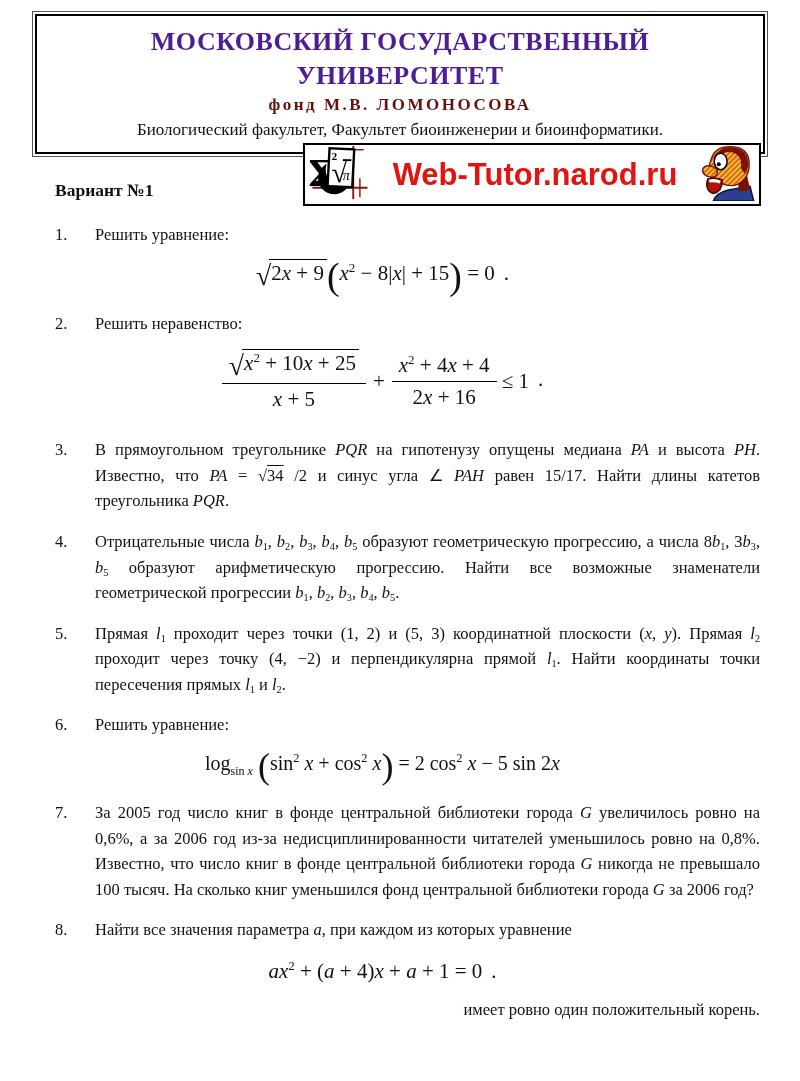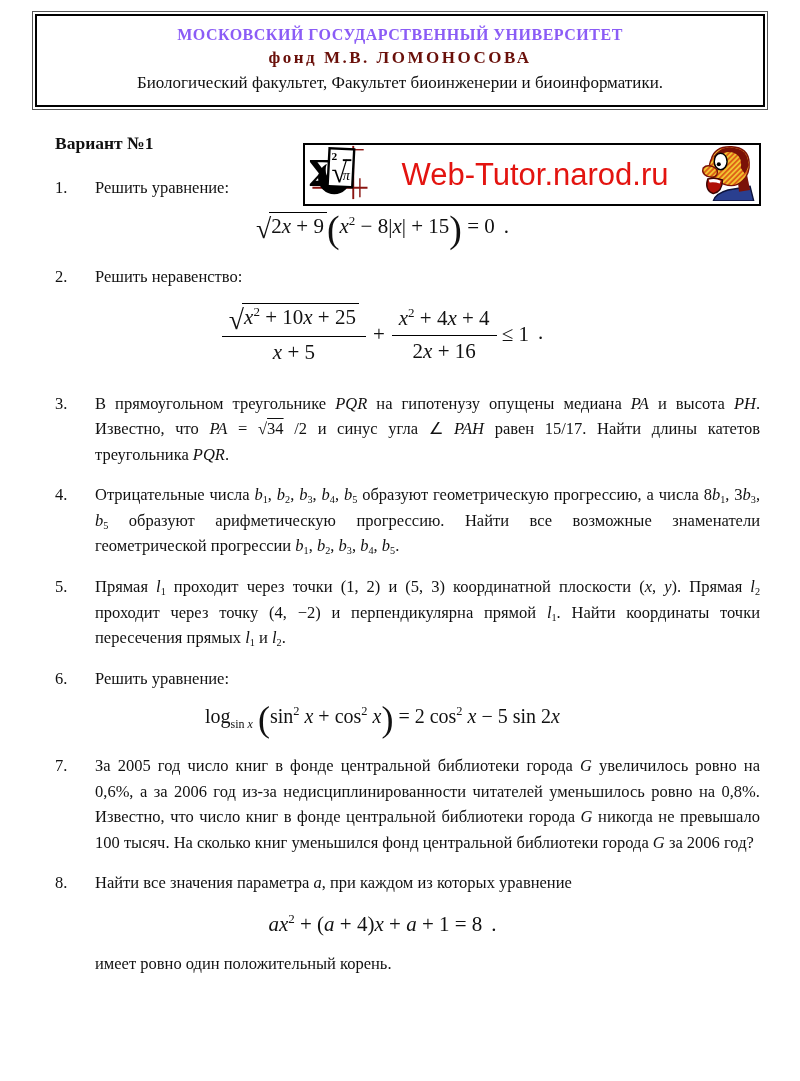--- a/index.html
+++ b/index.html
@@ -15,34 +15,34 @@
   
   .hbox{
     margin:14px 35px 0 35px;
     border:2px solid #000;
     outline:1px solid #555;
     outline-offset:2px;
     padding:9px 10px 8px 10px;
     text-align:center;
     background:#fff;
   }
-  .h1{font-size:16px;font-weight:bold;color:#8b5cf6;letter-spacing:0.5px;line-height:1.3;}
+  .h1{font-size:26px;font-weight:bold;color:#4c1d95;letter-spacing:0.5px;line-height:1.3;}
   .h2{font-size:17px;font-weight:bold;color:#6a100a;letter-spacing:2.5px;line-height:1.45;}
   .h3,.h4{font-size:17px;color:#111;line-height:1.55;}
 
   
   .variant{margin:26px 0 0 55px;font-weight:bold;font-size:17.5px;height:24px;}
   .banner{
     position:absolute;left:303px;top:143px;width:458px;height:63px;
     border:2px solid #000;background:#fff;
     display:flex;align-items:center;gap:6px;padding:0 3px;box-sizing:border-box;
   }
   .banner-site{
     flex:1;text-align:center;
-    font-family:"Liberation Sans", sans-serif;font-weight:normal;
+    font-family:"Liberation Sans", sans-serif;font-weight:bold;
     font-size:31px;color:#e31410;letter-spacing:0px;white-space:nowrap;
   }
 
   
   .probs{margin:18px 40px 0 55px;}
   .prob{display:flex;margin-bottom:15px;}
   .pnum{width:40px;flex:none;font-size:16.5px;line-height:1.55;}
   .pbody{flex:1;font-size:16.5px;line-height:1.55;text-align:justify;}
   .intro{text-align:left;}
 
@@ -56,21 +56,21 @@
   .sq .a{border-top:1.6px solid #000;padding:1px 3px 0 2px;}
   .bigp{font-size:1.8em;vertical-align:-0.23em;line-height:0;}
   .tper{margin-left:9px;}
   .frac{display:inline-block;vertical-align:middle;text-align:center;line-height:1.25;}
   .fnum{display:block;border-bottom:1.6px solid #000;padding:0 7px 3px 7px;}
   .fden{display:block;padding-top:2px;}
   .fop{display:inline-block;vertical-align:middle;padding:0 7px;}
   .frhs{display:inline-block;vertical-align:middle;padding-left:5px;}
   .lbase{font-size:0.6em;vertical-align:-0.45em;letter-spacing:0;}
   .f8{margin-top:12px;margin-bottom:10px;}
-  .outro{margin-top:4px;}
+  .outro{margin-top:4px;text-align:right;}
 </style>
 </head>
 <body>
 
 <div class="hbox">
   <div class="h1">МОСКОВСКИЙ ГОСУДАРСТВЕННЫЙ УНИВЕРСИТЕТ</div>
   <div class="h2">фонд М.В. ЛОМОНОСОВА</div>
   <div class="h3">Биологический факультет, Факультет биоинженерии и биоинформатики.</div>
 </div>
 
@@ -165,19 +165,19 @@
   <div class="prob">
     <div class="pnum">7.</div>
     <div class="pbody"><span>За 2005 год число книг в фонде центральной библиотеки города </span><span class="it">G</span><span> увеличилось ровно на 0,6%, а за 2006 год из-за недисциплинированности читателей уменьшилось ровно на 0,8%. Известно, что число книг в фонде центральной библиотеки города </span><span class="it">G</span><span> никогда не превышало 100 тысяч. На сколько книг уменьшился фонд центральной библиотеки города </span><span class="it">G</span><span> за 2006 год?</span></div>
   </div>
 
   <div class="prob">
     <div class="pnum">8.</div>
     <div class="pbody">
       <div class="intro"><span>Найти все значения параметра </span><span class="it">a</span><span>, при каждом из которых уравнение</span></div>
       <div class="formula f8">
-        <span><span class="it">ax</span><sup>2</sup><span> + (</span><span class="it">a</span><span> + 4)</span><span class="it">x</span><span> + </span><span class="it">a</span><span> + 1 = 8</span></span><span class="tper">.</span>
+        <span><span class="it">ax</span><sup>2</sup><span> + (</span><span class="it">a</span><span> + 4)</span><span class="it">x</span><span> + </span><span class="it">a</span><span> + 1 = 0</span></span><span class="tper">.</span>
       </div>
       <div class="intro outro"><span>имеет ровно один положительный корень.</span></div>
     </div>
   </div>
 
 </div>
 
 </body></html>

